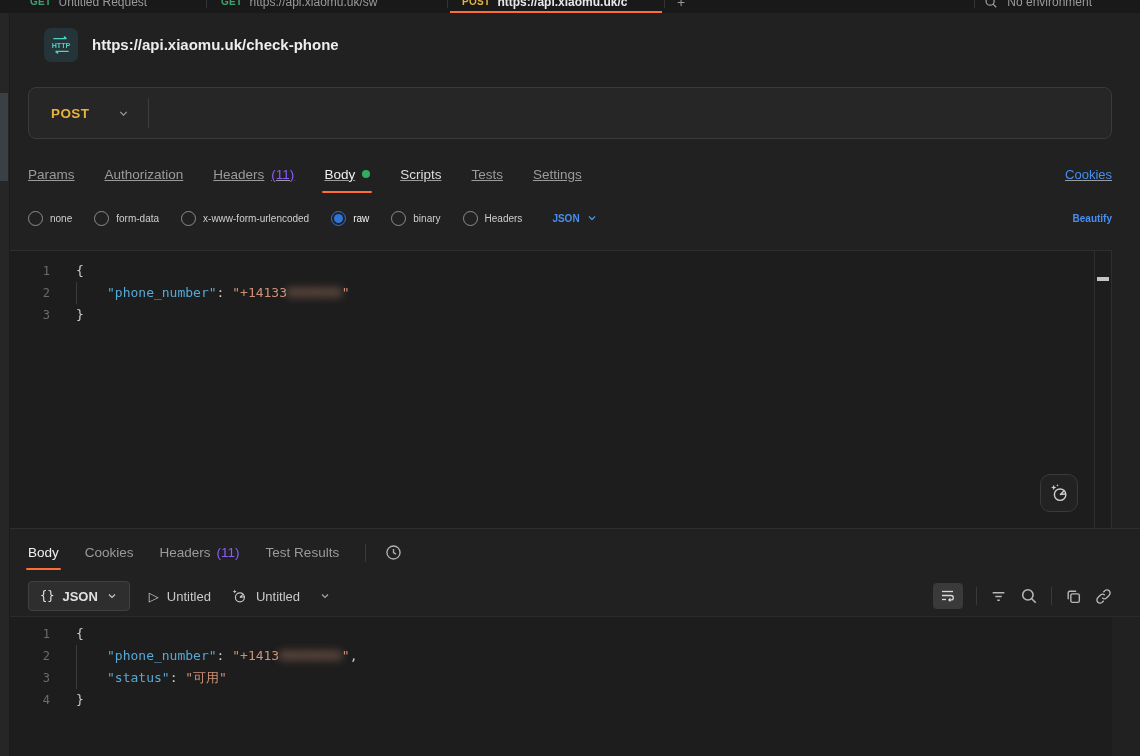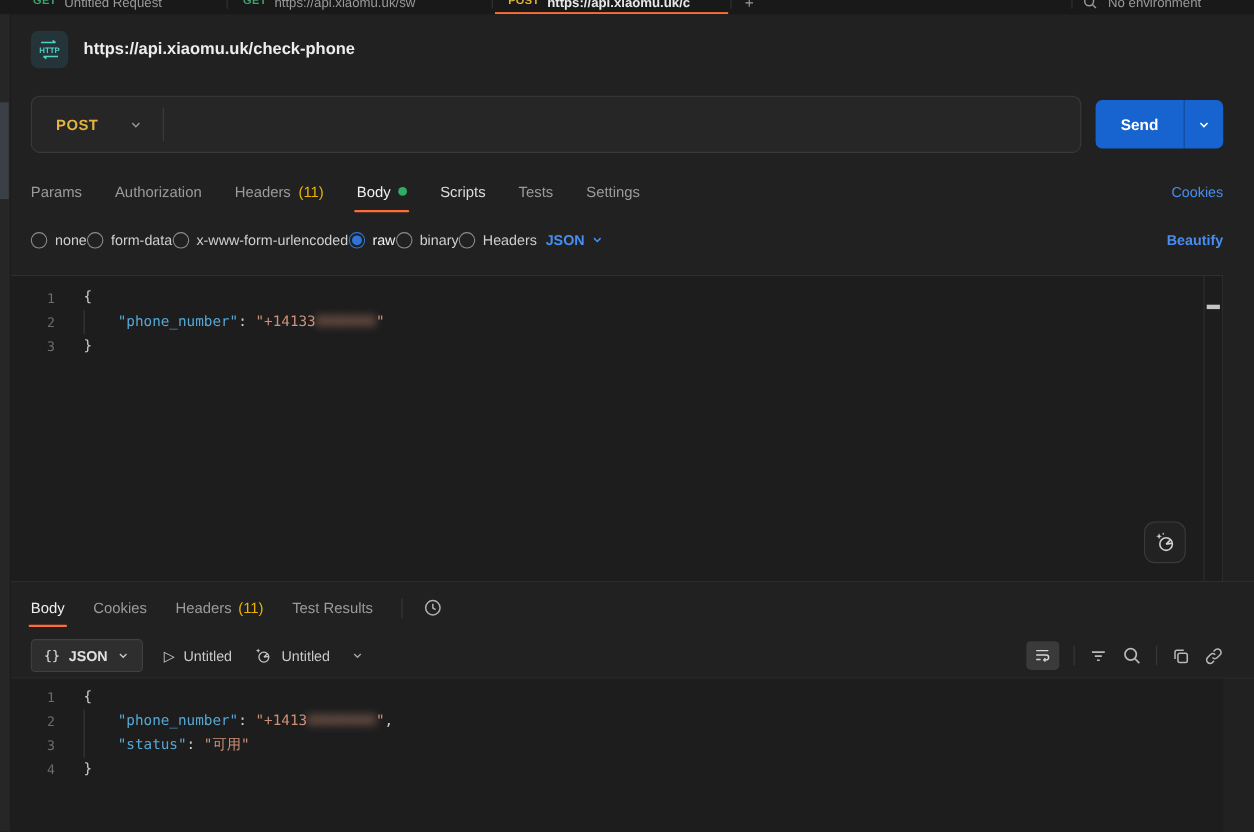--- a/index.html
+++ b/index.html
@@ -26,49 +26,49 @@
   .m-get { color:#3fa06b; }
   .m-post { color:#e6b33e; }
   .tt.active { color:#e8e8e8; font-weight:bold; }
   .tt.active::after { content:""; position:absolute; left:2px; right:2px; bottom:0; height:2px; background:#ff6c37; }
   .tdiv { width:1px; height:12px; background:#333; flex:none; }
   .plus { color:#9a9a9a; font-size:14px; padding:0 12px; }
   .topbar-right { margin-left:auto; display:flex; align-items:center; gap:9px; padding-right:48px; }
 
   
   .req-header { height:63px; display:flex; align-items:center; gap:14px; padding:0 28px; }
-  .http-badge { width:34px; height:34px; border-radius:7px; background:#243439; display:flex; align-items:center; justify-content:center; flex:none; }
+  .http-badge { width:34px; height:34px; border-radius:7px; background:#243439; display:flex; align-items:center; justify-content:center; flex:none;margin-left:16px; }
   .req-title { font-size:15px; font-weight:bold; color:#ededed; }
   .save-btn { margin-left:auto; height:36px; background:#2e2e2e; border-radius:6px; display:flex; align-items:center; overflow:hidden; }
   .save-main { display:flex; align-items:center; gap:9px; padding:0 14px; font-size:13px; color:#e3e3e3; height:100%; }
   .save-caret { width:30px; height:100%; display:flex; align-items:center; justify-content:center; border-left:1px solid #454545; }
 
   
   .url-row { height:66px; display:flex; align-items:center; gap:13px; padding:8px 28px 0; }
   .url-box { flex:1; height:52px; border:1px solid #3a3a3a; background:#262626; border-radius:8px; display:flex; align-items:center; overflow:hidden; }
   .method-sel { display:flex; align-items:center; gap:28px; padding:0 18px 0 22px; font-weight:bold; font-size:13.5px; letter-spacing:.4px; color:#e6b33e; height:100%; }
   .url-divider { width:1px; height:30px; background:#3d3d3d; flex:none; }
   .url-text { padding:0 18px; font-size:14px; color:#e8e8e8; }
   .ret { color:#8b8b8b; margin-left:6px; font-size:13px; font-weight:normal; }
   .send-btn { height:44px; background:#1763d0; border-radius:6px; display:flex; align-items:center; color:#fff; overflow:hidden; flex:none; }
   .send-main { padding:0 23px; font-size:14px; font-weight:bold; }
   .send-caret { width:36px; height:100%; border-left:1px solid rgba(0,0,0,.28); display:flex; align-items:center; justify-content:center; }
 
   
-  .req-tabs { height:52px; display:flex; align-items:center; gap:30px; padding:12px 28px 0; font-size:13.5px; color:#9b9b9b; }
+  .req-tabs { height:52px; display:flex; align-items:center; gap:30px; padding:12px 28px 0; font-size:13.5px; color:#9b9b9b;text-decoration:underline; }
   .rtab { position:relative; display:flex; gap:7px; align-items:center; white-space:nowrap; }
   .rtab.active { color:#f0f0f0; }
   .rtab.active::after { content:""; position:absolute; left:-2px; right:-2px; bottom:-11px; height:2px; background:#ff6c37; border-radius:1px; }
   .rtab.bright { color:#dcdcdc; }
-  .count-green { color:#eab308; }
+  .count-green { color:#8b5cf6; }
   .dot-green { width:8px; height:8px; border-radius:50%; background:#2fae61; }
   .cookies-link { margin-left:auto; color:#478ef0; font-size:13px; }
 
   
-  .mode-row { height:48px; display:flex; align-items:center; padding:0 28px; font-size:13px; color:#cfcfcf;text-align:right; }
+  .mode-row { height:48px; display:flex; align-items:center; gap:22px; padding:0 28px; font-size:10px; color:#cfcfcf;text-align:right; }
   .opt { display:flex; align-items:center; gap:7px; }
   .radio { width:15px; height:15px; border:1.5px solid #8d8d8d; border-radius:50%; position:relative; flex:none; }
   .opt.sel .radio { border-color:#2f74d8; }
   .opt.sel .radio::after { content:""; position:absolute; inset:2px; background:#2f74d8; border-radius:50%; }
   .opt.sel { color:#f2f2f2; }
   .json-select { display:flex; align-items:center; gap:6px; color:#478ef0; margin-left:8px; font-weight:bold; }
   .beautify-link { margin-left:auto; color:#478ef0; font-weight:bold; }
 
   
   .editor-wrap { height:286px; padding-top:8px; }
@@ -163,28 +163,20 @@
 <div class="url-row">
   <div class="url-box">
     <div class="method-sel">
       <span>POST</span>
       <svg width="13" height="13" viewBox="0 0 16 16" fill="none" stroke="#9a9a9a" stroke-width="1.6">
         <path d="M4 6 l4 4 4 -4"></path>
       </svg>
     </div>
     <span class="url-divider"></span>
   </div>
-  <div class="send-btn">
-    <div class="send-main">Send</div>
-    <div class="send-caret">
-      <svg width="13" height="13" viewBox="0 0 16 16" fill="none" stroke="#ffffff" stroke-width="1.7">
-        <path d="M4 6 l4 4 4 -4"></path>
-      </svg>
-    </div>
-  </div>
 </div>
 
 <div class="req-tabs">
   <div class="rtab">
       <span>Params</span>
     </div>
   <div class="rtab">
       <span>Authorization</span>
     </div>
   <div class="rtab">

